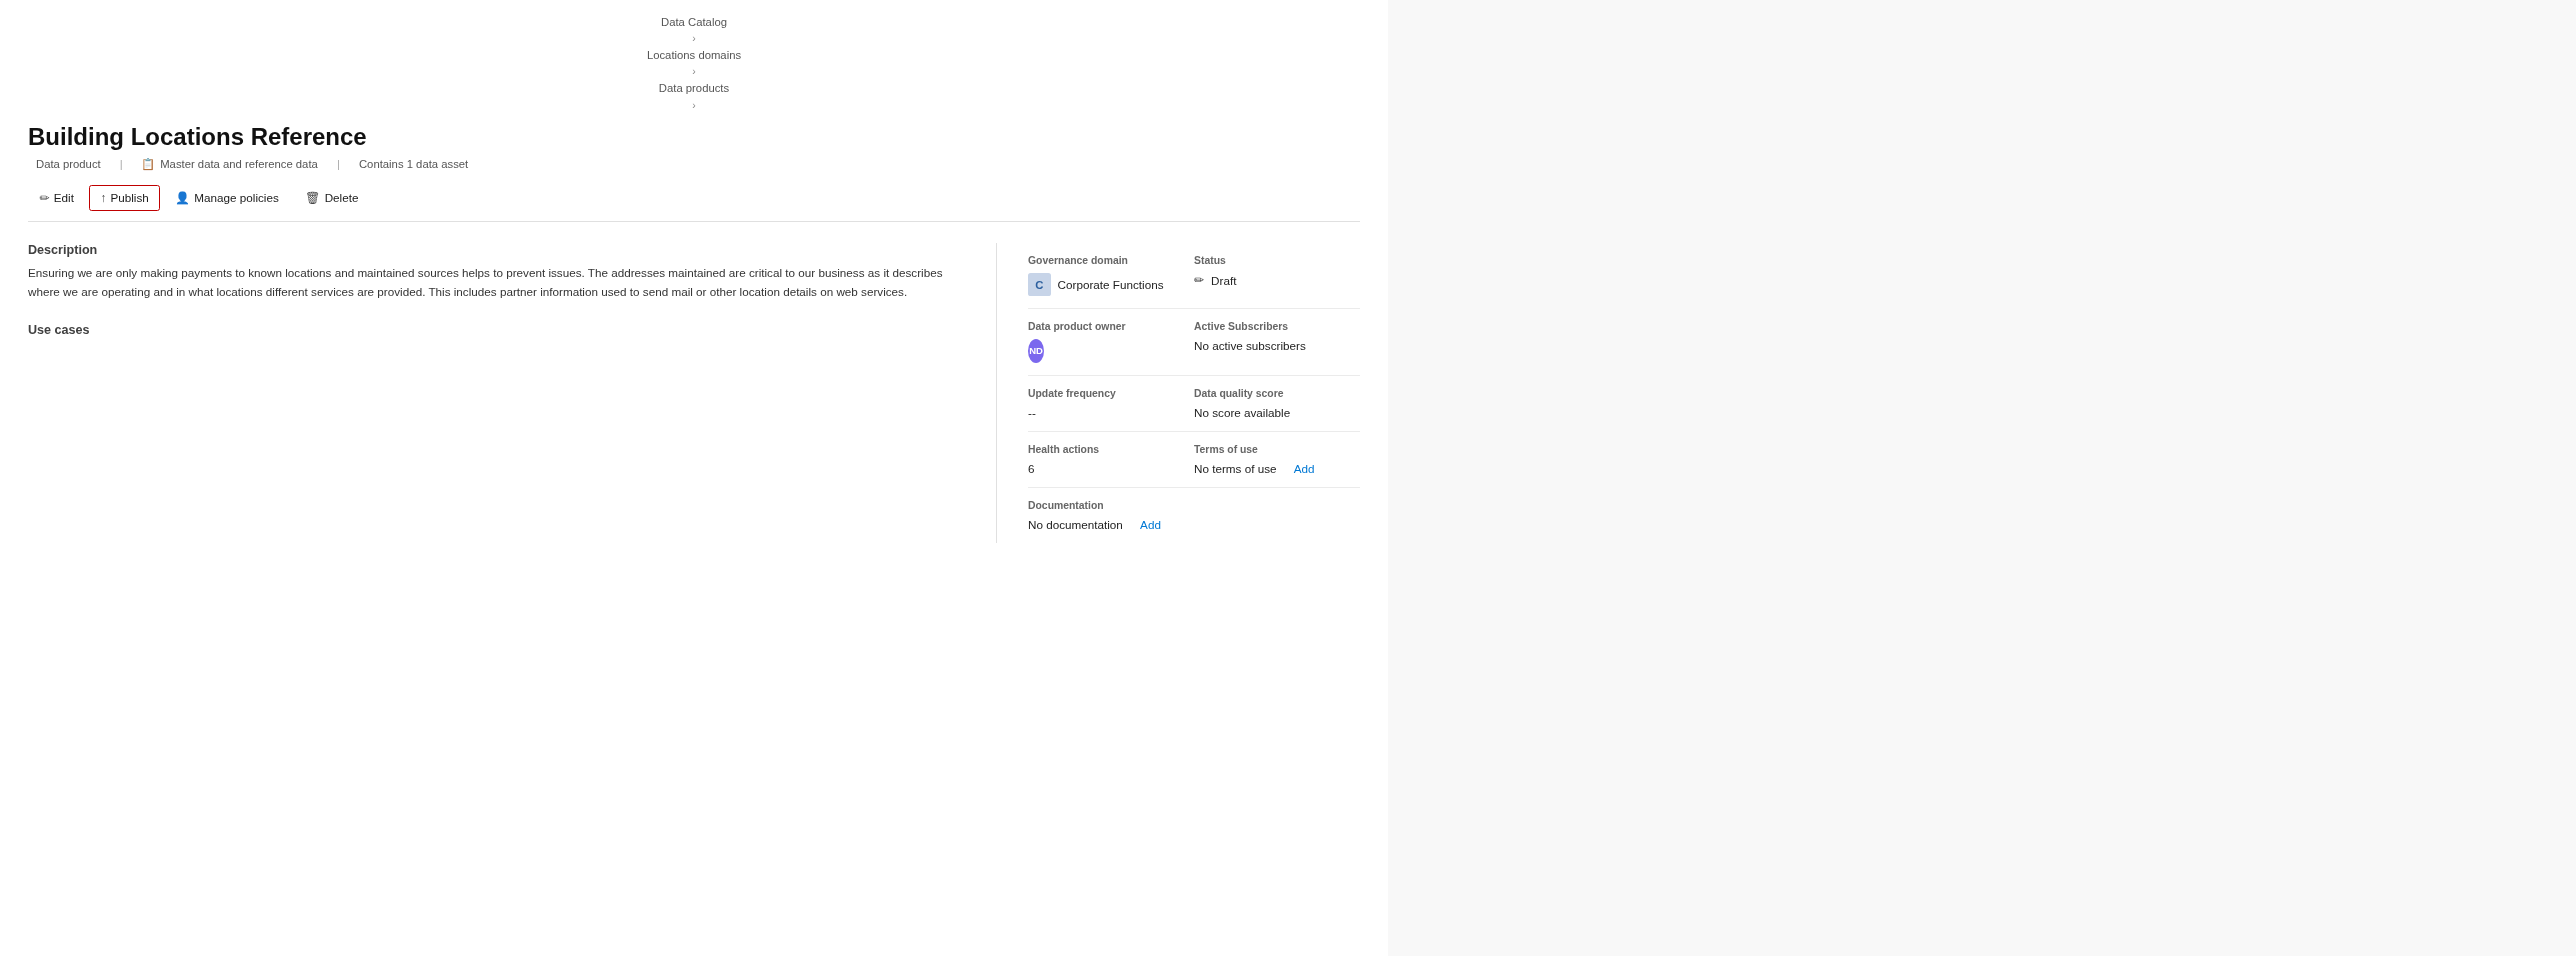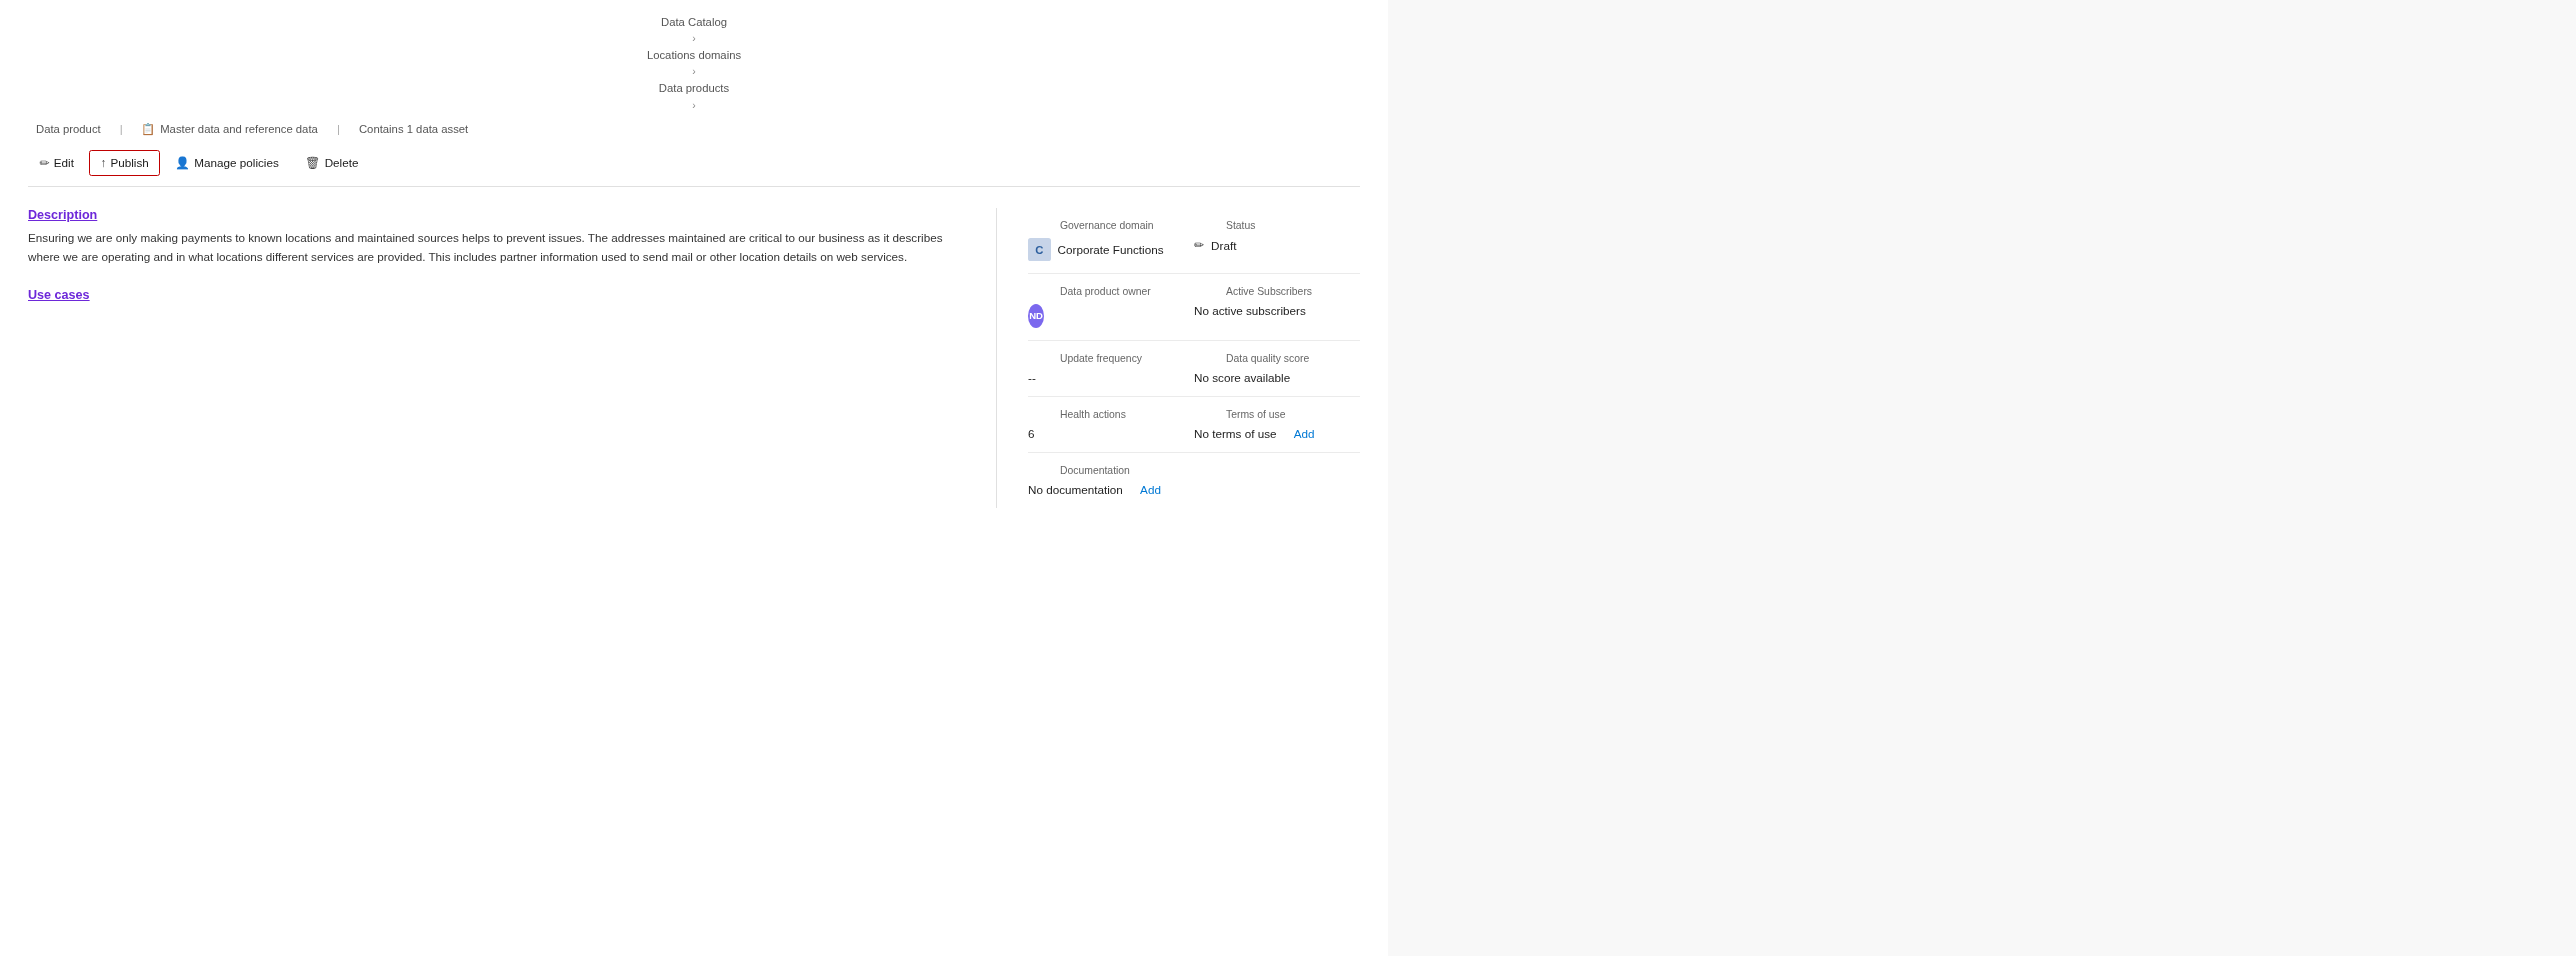--- a/index.html
+++ b/index.html
@@ -109,23 +109,22 @@
     }
 
     .main-content {
       flex: 1;
       padding-right: 52px;
     }
 
     .section-title {
       font-size: 12.6px;
       font-weight: 600;
-      color: #6d28d9;
+      color: #404040;
       margin-bottom: 7px;
-      text-decoration: underline;
     }
 
     .section-body {
       font-size: 11.7px;
       color: #333;
       line-height: 1.6;
       margin-bottom: 21px;
     }
 
     .sidebar {
@@ -147,22 +146,21 @@
     }
 
     .sidebar-col {
       flex: 1;
     }
 
     .sidebar-label {
       font-size: 10.4px;
       color: #666;
       margin-bottom: 7px;
-      font-weight: 400;
-      margin-left: 32px;
+      font-weight: 700;
     }
 
     .sidebar-value {
       font-size: 11.7px;
       color: #222;
       display: flex;
       align-items: center;
       gap: 7px;
     }
 
@@ -218,20 +216,21 @@
 
   <nav class="breadcrumb">
     <a>Data Catalog</a>
     <span class="breadcrumb-sep">›</span>
     <a>Locations domains</a>
     <span class="breadcrumb-sep">›</span>
     <a>Data products</a>
     <span class="breadcrumb-sep">›</span>
   </nav>
 
+  <h1 class="page-title">Building Locations Reference</h1>
 
   <div class="meta-row">
     <span class="meta-item">
       <span>Data product</span>
     </span>
     <span class="divider-meta">|</span>
     <span class="meta-item">
       <span class="meta-icon">📋</span>
       <span>Master data and reference data</span>
     </span>

